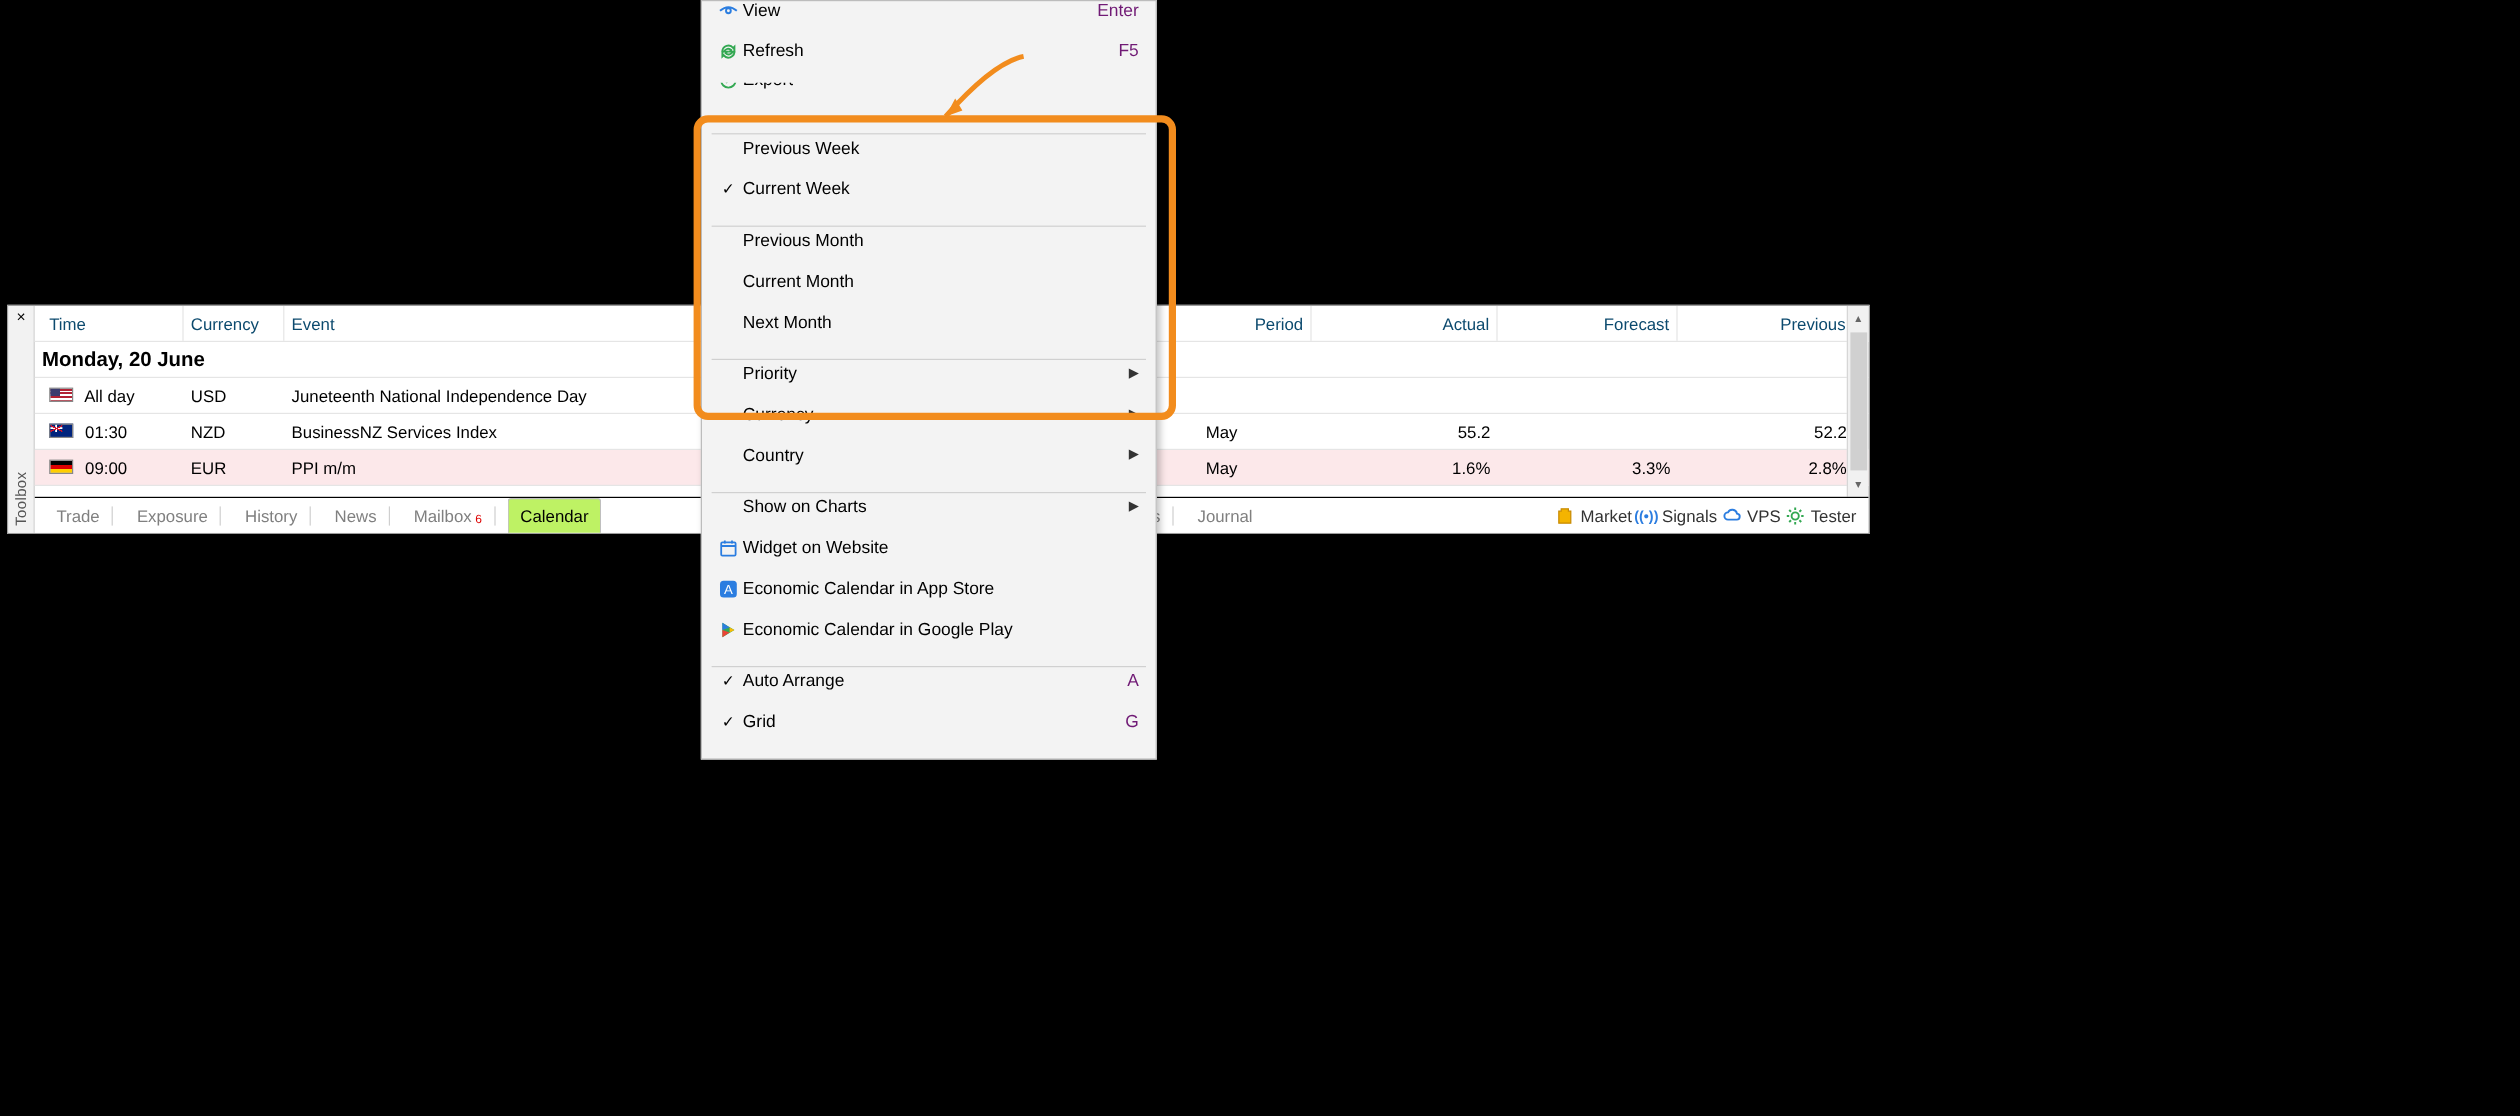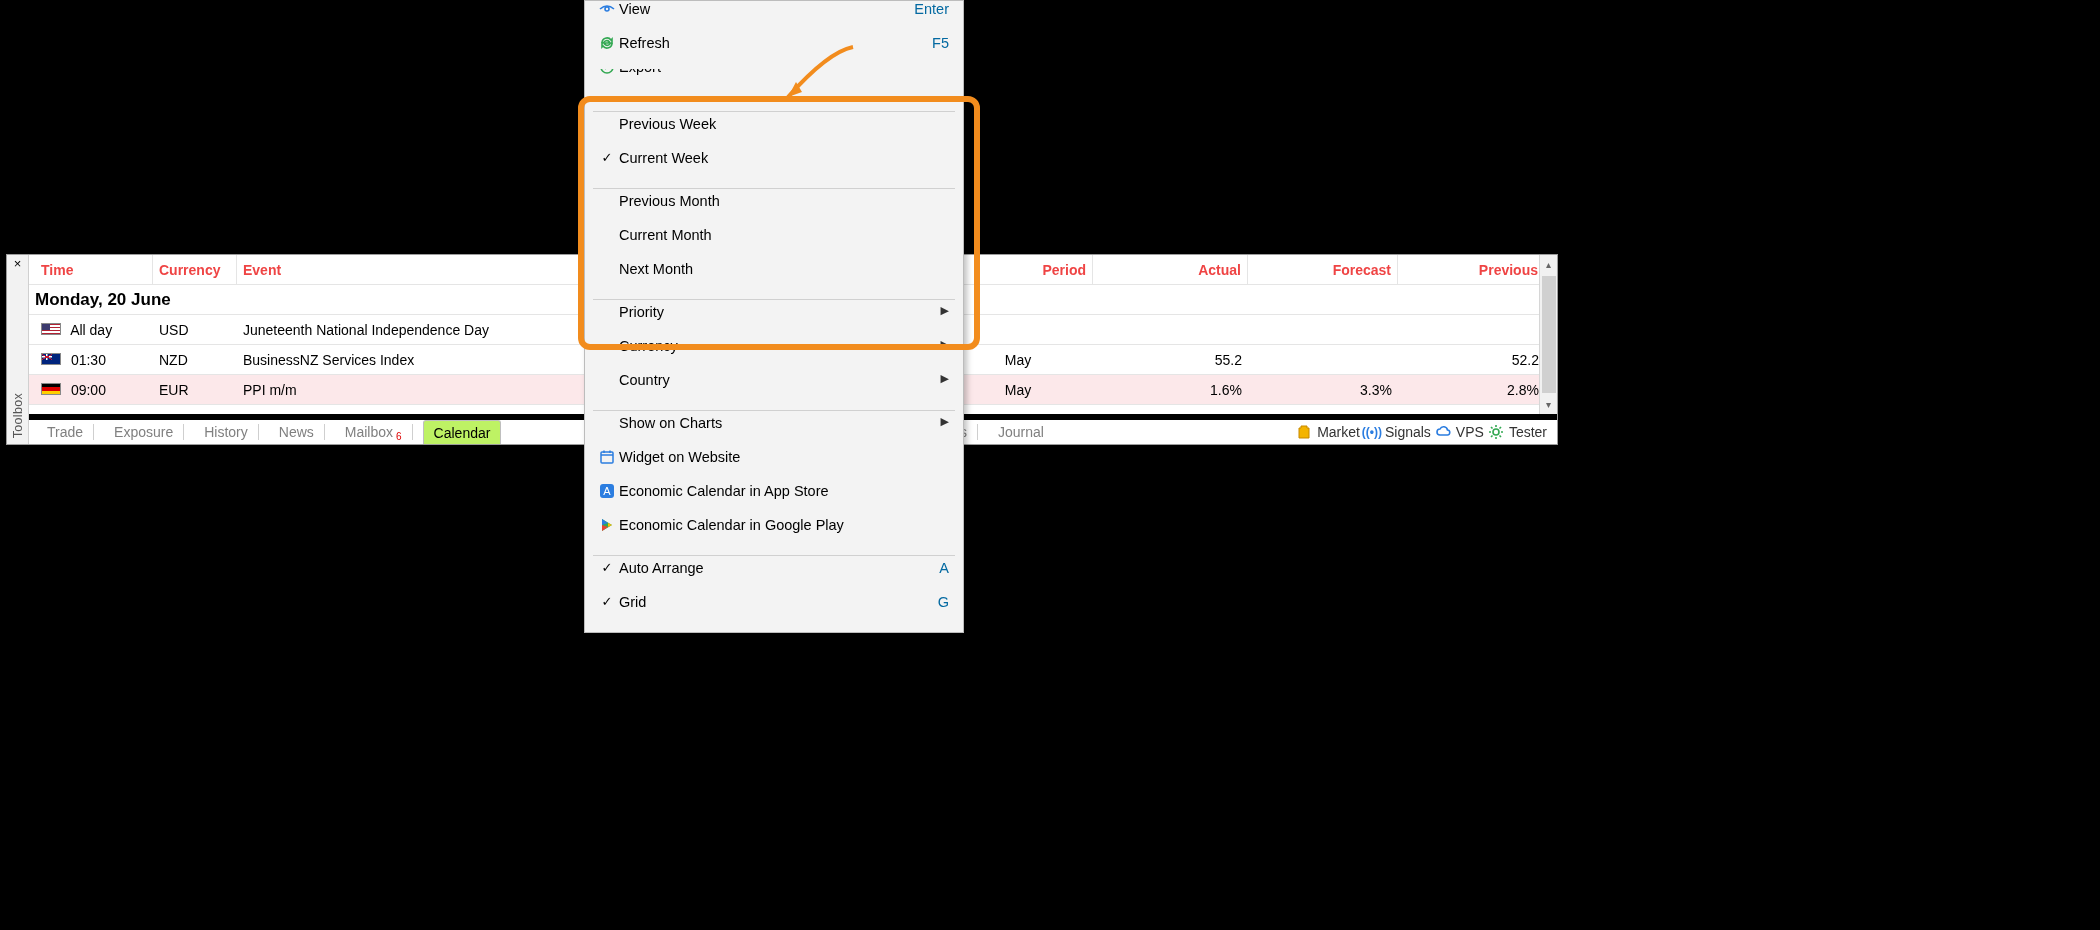--- a/index.html
+++ b/index.html
@@ -60,21 +60,21 @@
     bottom: 30px;
   }
   .grid-header, .grid-row {
     display: flex;
     align-items: center;
     height: 30px;
     border-bottom: 1px solid #e5e5e5;
     padding-left: 6px;
   }
   .grid-header { background: #fff; }
-  .grid-header .cell { color: #ef4444; font-weight: 700; }
+  .grid-header .cell { color: #0c4a6e; font-weight: 400; }
   .cell { padding: 0 6px; white-space: nowrap; overflow: hidden; text-overflow: ellipsis; }
   .c-time     { width: 118px; }
   .c-currency { width: 84px; }
   .c-event    { width: 706px; }
   .c-period   { width: 150px; text-align: center;}
   .c-actual   { width: 155px; text-align: right;}
   .c-forecast { width: 150px; text-align: right;}
   .c-previous { width: 147px; text-align: right;}
 
   .grid-header .c-time,
@@ -135,21 +135,21 @@
     position:absolute; right:0; top:0; width:18px; bottom:30px; background:#f1f1f1;
     border-left:1px solid #d6d6d6;
     display:flex; flex-direction:column; justify-content:space-between; align-items:center;
   }
   .vscroll .arr{ font-size:10px; color:#666; padding:4px 0; cursor:default;}
   .vscroll .thumb{ width:14px; flex:1; background:#d0d0d0; margin:2px 0;}
 
   
   .bottom {
     position:absolute; left:22px; right:0; bottom:0; height:30px;
-    background:#fff; border-top:6px solid #000000;
+    background:#fff; border-top:1px solid #000000;
     display:flex; align-items:stretch;
     font-size:14px;
     text-align:center;
   }
   .tabs { display:flex; align-items:center; padding-left:8px; }
   .tab {
     color:#808080; padding: 0 10px; display:flex; align-items:center; height:100%;
   }
   .tab.sep::after{
     content:""; width:1px; height:16px; background:#cfcfcf; margin-left:10px;
@@ -180,21 +180,21 @@
     z-index:10;
     padding-bottom:4px;
   }
   .mi {
     display:flex; align-items:flex-start;
     height:34px; padding:0 14px 0 10px;
     font-size:14.5px;
   }
   .mi .micon{ width:24px; display:flex; align-items:center; justify-content:center; }
   .mi .mlabel{ flex:1; }
-  .mi .mshort{ color:#0369a1;margin-left:42px; }
+  .mi .mshort{ color:#701a75;margin-left:42px; }
   .mi .marrow{ font-size:11px; color:#333; }
   .msep{ height:1px; background:#d0d0d0; margin:4px 8px; }
 
   .clipped-top { overflow:hidden; height:24px;}
   .clipped-top .mi{ transform: translateY(-10px);}
 
   
   .highlight {
     position:absolute;
     left:578px; top:96px; width:402px; height:254px;

